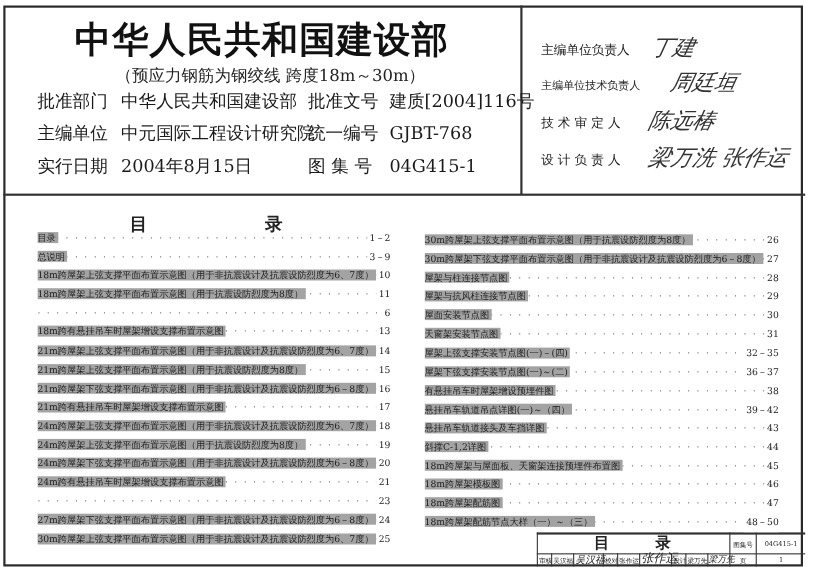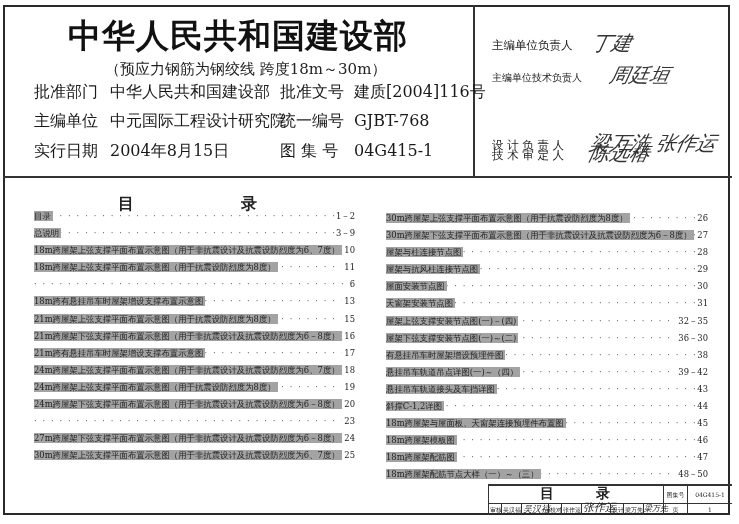--- a/index.html
+++ b/index.html
@@ -16,21 +16,21 @@
 
   .info { position:absolute; left:34px; font-size:16px; color:#1a1a1a; white-space:nowrap; }
   .info span { position:absolute; top:0; }
   .r1 { top:82px; } .r2 { top:111px; } .r3 { top:141px; }
   .c1 { left:0; } .c2 { left:76px; } .c3 { left:246px; } .c4 { left:320px;text-align:center; }
 
   .sig { position:absolute; left:492px; font-size:11.5px; color:#222; white-space:nowrap; }
   .sig .lbl { display:inline-block; }
   .sig .hand { position:absolute; top:-8px; font-family:"DejaVu Serif", serif;
                font-style:italic; font-size:20px; color:#333; transform:skewX(-12deg); }
-  .s1 { top:38px; } .s2 { top:70px; } .s3 { top:104px;margin-top:44px; } .s4 { top:138px; }
+  .s1 { top:38px; } .s2 { top:70px; } .s3 { top:104px; } .s4 { top:138px; }
 
   .toc-title { position:absolute; top:194px; font-size:16px; font-weight:bold; color:#222;
                font-family:"DejaVu Sans", sans-serif; }
   .toc { position:absolute; font-size:8.4px; color:#222; }
   .toc .row { position:relative; height:17.1px; line-height:17.1px; white-space:nowrap; overflow:hidden; }
   .toc .row .t { background:#a3a3a3; padding-right:2px; position:relative; z-index:1; }
   .toc .row .p { position:absolute; right:0; top:0; background:#fff; padding-left:2px; z-index:1; }
   .toc .row::after { content:"· · · · · · · · · · · · · · · · · · · · · · · · · · · · · · · · · · · · · · · · · · · · · · · · · ·";
                      position:absolute; left:0; right:0; top:0; color:#555; letter-spacing:1.6px; overflow:hidden; }
   .toc-left { left:34px; top:208px; width:321px; }
@@ -88,40 +88,42 @@
 <div class="toc-title" style="left:118px;">目</div>
 <div class="toc-title" style="left:241px;">录</div>
 
 <div class="toc toc-left">
   <div class="row"><span class="t">目录</span><span class="p">1－2</span></div>
   <div class="row"><span class="t">总说明</span><span class="p">3－9</span></div>
   <div class="row"><span class="t">18m跨屋架上弦支撑平面布置示意图（用于非抗震设计及抗震设防烈度为6、7度）</span><span class="p">10</span></div>
   <div class="row"><span class="t">18m跨屋架上弦支撑平面布置示意图（用于抗震设防烈度为8度）</span><span class="p">11</span></div>
   <div class="row"><span class="p">6</span></div>
   <div class="row"><span class="t">18m跨有悬挂吊车时屋架增设支撑布置示意图</span><span class="p">13</span></div>
+  <div class="row"><span class="t">21m跨屋架上弦支撑平面布置示意图（用于非抗震设计及抗震设防烈度为6、7度）</span><span class="p">14</span></div>
   <div class="row"><span class="t">21m跨屋架上弦支撑平面布置示意图（用于抗震设防烈度为8度）</span><span class="p">15</span></div>
   <div class="row"><span class="t">21m跨屋架下弦支撑平面布置示意图（用于非抗震设计及抗震设防烈度为6－8度）</span><span class="p">16</span></div>
   <div class="row"><span class="t">21m跨有悬挂吊车时屋架增设支撑布置示意图</span><span class="p">17</span></div>
   <div class="row"><span class="t">24m跨屋架上弦支撑平面布置示意图（用于非抗震设计及抗震设防烈度为6、7度）</span><span class="p">18</span></div>
   <div class="row"><span class="t">24m跨屋架上弦支撑平面布置示意图（用于抗震设防烈度为8度）</span><span class="p">19</span></div>
   <div class="row"><span class="t">24m跨屋架下弦支撑平面布置示意图（用于非抗震设计及抗震设防烈度为6－8度）</span><span class="p">20</span></div>
+  <div class="row"><span class="t">24m跨有悬挂吊车时屋架增设支撑布置示意图</span><span class="p">21</span></div>
   <div class="row"><span class="p">23</span></div>
   <div class="row"><span class="t">27m跨屋架下弦支撑平面布置示意图（用于非抗震设计及抗震设防烈度为6－8度）</span><span class="p">24</span></div>
   <div class="row"><span class="t">30m跨屋架上弦支撑平面布置示意图（用于非抗震设计及抗震设防烈度为6、7度）</span><span class="p">25</span></div>
 </div>
 
 <div class="toc toc-right">
   <div class="row"><span class="t">30m跨屋架上弦支撑平面布置示意图（用于抗震设防烈度为8度）</span><span class="p">26</span></div>
   <div class="row"><span class="t">30m跨屋架下弦支撑平面布置示意图（用于非抗震设计及抗震设防烈度为6－8度）</span><span class="p">27</span></div>
   <div class="row"><span class="t">屋架与柱连接节点图</span><span class="p">28</span></div>
   <div class="row"><span class="t">屋架与抗风柱连接节点图</span><span class="p">29</span></div>
   <div class="row"><span class="t">屋面安装节点图</span><span class="p">30</span></div>
   <div class="row"><span class="t">天窗架安装节点图</span><span class="p">31</span></div>
   <div class="row"><span class="t">屋架上弦支撑安装节点图(一)－(四)</span><span class="p">32－35</span></div>
-  <div class="row"><span class="t">屋架下弦支撑安装节点图(一)～(二)</span><span class="p">36－30</span></div>
+  <div class="row"><span class="t">屋架下弦支撑安装节点图(一)～(二)</span><span class="p">36－37</span></div>
   <div class="row"><span class="t">有悬挂吊车时屋架增设预埋件图</span><span class="p">38</span></div>
   <div class="row"><span class="t">悬挂吊车轨道吊点详图(一)～（四）</span><span class="p">39－42</span></div>
   <div class="row"><span class="t">悬挂吊车轨道接头及车挡详图</span><span class="p">43</span></div>
   <div class="row"><span class="t">斜撑C-1,2详图</span><span class="p">44</span></div>
   <div class="row"><span class="t">18m跨屋架与屋面板、天窗架连接预埋件布置图</span><span class="p">45</span></div>
   <div class="row"><span class="t">18m跨屋架模板图</span><span class="p">46</span></div>
   <div class="row"><span class="t">18m跨屋架配筋图</span><span class="p">47</span></div>
   <div class="row"><span class="t">18m跨屋架配筋节点大样（一）～（三）</span><span class="p">48－50</span></div>
 </div>
 

